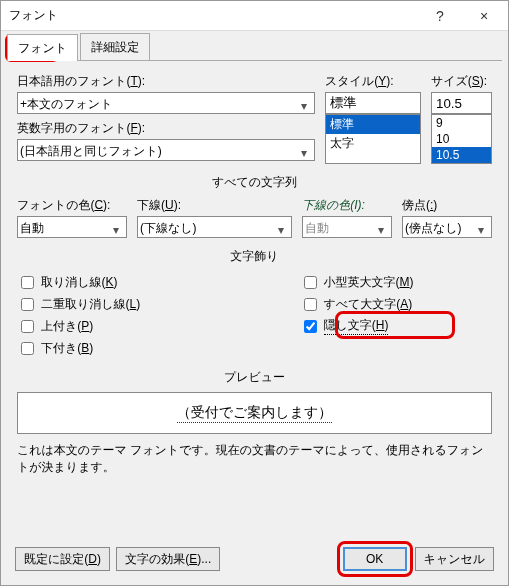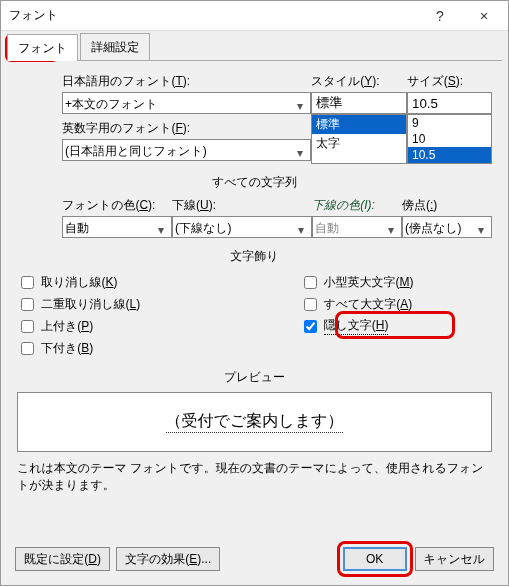--- a/index.html
+++ b/index.html
@@ -7,37 +7,37 @@
   .win { border: 1px solid #999; width: 509px; height: 586px; background: #f0f0f0; position: relative; }
   .titlebar { height: 30px; background: #fff; display: flex; align-items: center; padding: 0 2px 0 8px; border-bottom: 1px solid #ddd; }
   .titlebar .title { flex: 1; font-size: 12px; color: #000; }
   .titlebar .btn { width: 44px; height: 28px; display: flex; align-items: center; justify-content: center; color: #333; font-size: 14px; }
   .tabs-row { display: flex; align-items: flex-end; padding: 6px 6px 0 6px; height: 30px; position: relative; }
   .tab { padding: 5px 10px 4px; background: #fff; border: 1px solid #aaa; border-bottom: none; margin-right: 2px; font-size: 12px; position: relative; z-index: 2; }
   .tab.inactive { background: #f0f0f0; border-bottom: 1px solid #aaa; z-index: 0; }
   .tab-underline { position: absolute; left: 6px; right: 6px; bottom: 0; height: 1px; background: #aaa; z-index: 1; }
   .tab-hi { position: absolute; border: 3px solid #e30000; border-radius: 6px; pointer-events: none; }
   .content { padding: 12px 16px 0 16px; }
-  .row { display: flex; margin-bottom: 4px; margin-left: 45px; }
+  .row { display: flex; gap: 10px; margin-bottom: 4px; }
   .lbl { font-size: 12px; margin-bottom: 2px; }
   .u { text-decoration: underline; }
   .col { display: flex; flex-direction: column; }
   select.combo, .combo-box { height: 22px; border: 1px solid #888; background: #fff; font-size: 12px; padding: 0 2px; }
   .combo-box { display: flex; align-items: flex-end; justify-content: space-between; }
   .combo-box .arrow { width: 16px; text-align: center; color: #555; }
   .listbox { border: 1px solid #888; background: #fff; overflow-y: scroll; font-size: 12px; }
   .listbox .item { padding: 1px 4px; white-space: nowrap; }
   .listbox .item.sel { background: #0a64c8; color: #fff; }
   .section-title { font-size: 12px; margin: 10px 0 6px; text-align: center; }
   .checks { display: flex; }
   .check-col { flex: 1; }
   .check { display: flex; align-items: center; height: 22px; gap: 4px; font-size: 12px; }
   .check input { width: 13px; height: 13px; }
   .hi-box { position: absolute; border: 3px solid #e30000; border-radius: 8px; pointer-events: none; }
-  .preview-area { border: 1px solid #888; background: #fff; height: 60px; margin: 6px 0 8px; display: flex; align-items: center; justify-content: center; font-size: 16px; font-family: "MS Mincho", serif; }
+  .preview-area { border: 1px solid #888; background: #fff; height: 42px; margin: 6px 0 8px; display: flex; align-items: center; justify-content: center; font-size: 14px; font-family: "MS Mincho", serif; }
   .note { font-size: 12px; margin: 4px 0 10px; }
   .bottom-bar { position: absolute; left: 0; right: 0; bottom: 0; padding: 10px 14px 14px; display: flex; align-items: center; }
   .btns-left { display: flex; gap: 6px; }
   .btns-right { margin-left: auto; display: flex; gap: 8px; align-items: center; }
   button.pb { min-width: 72px; height: 24px; border: 1px solid #888; background: #e8e8e8; font-size: 12px; padding: 0 8px; }
   button.pb.default { border: 1px solid #4a90d9; box-shadow: 0 0 0 1px #4a90d9 inset; }
   .disabled-lbl { color: #14532d; font-style: italic; }
 </style>
 </head>
 <body>
@@ -81,21 +81,21 @@
         <div class="lbl">
           <span>スタイル(</span><span class="u">Y</span><span>):</span>
         </div>
         <input class="combo" style="height: 22px; border: 1px solid rgb(136, 136, 136); padding: 0px 4px;" value="標準">
         <div class="listbox" style="height:50px;">
           <div class="item sel">標準</div>
           <div class="item">太字</div>
         </div>
       </div>
 
-      <div class="col" style="width:85px;">
+      <div class="col" style="width:61px;">
         <div class="lbl">
           <span>サイズ(</span><span class="u">S</span><span>):</span>
         </div>
         <input class="combo" style="height: 22px; border: 1px solid rgb(136, 136, 136); padding: 0px 4px;" value="10.5">
         <div class="listbox" style="height:50px;">
           <div class="item">9</div>
           <div class="item">10</div>
           <div class="item sel">10.5</div>
         </div>
       </div>

